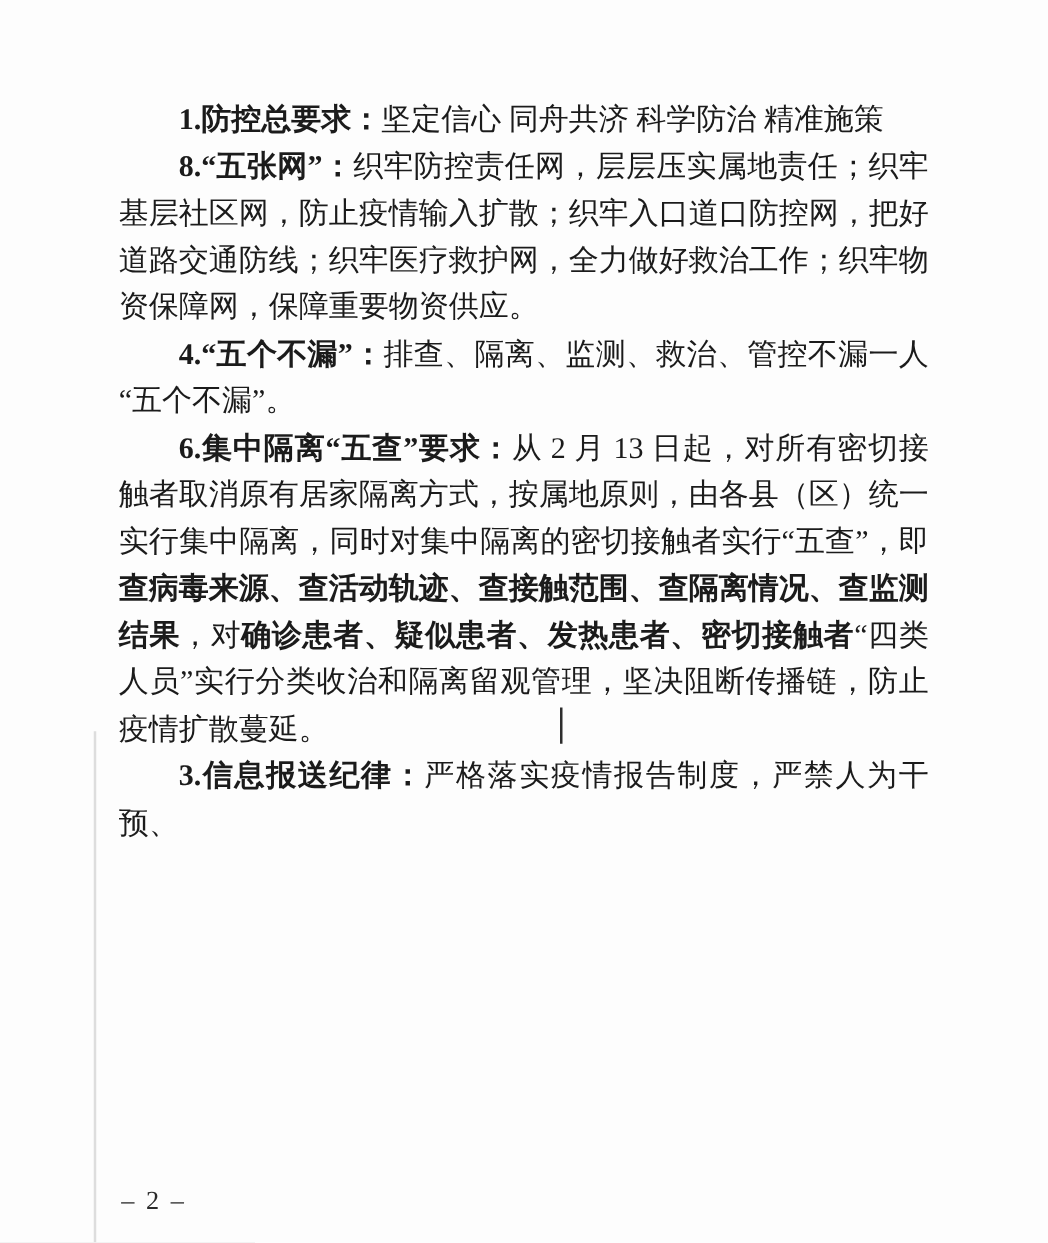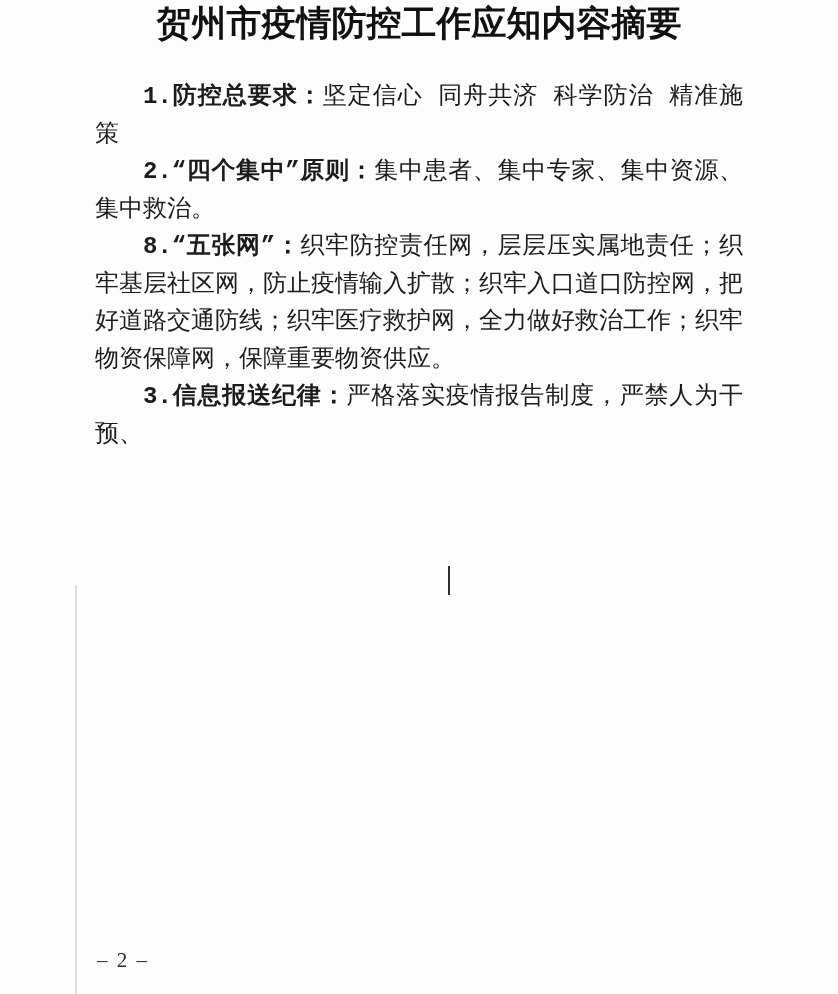--- a/index.html
+++ b/index.html
@@ -37,21 +37,20 @@
     left: 95px;
     width: 648px;
     font-size: 24px;
     line-height: 37.5px;
     text-align: justify;
   }
   .para {
     margin: 0;
     padding: 0;
     text-indent: 48px;
-    font-family: Liberation Mono, monospace;
   }
   .b {
     font-weight: 700;
   }
   .page-number {
     position: absolute;
     left: 97px;
     top: 948px;
     font-size: 21px;
     letter-spacing: 2px;
@@ -74,32 +73,32 @@
     width: 2px;
     height: 29px;
     background: #2e2e2e;
   }
 </style>
 </head>
 <body>
 
 <div class="page">
 
-  <h1 class="title">贺州市疫情防控工作应知内容摘要</h1>
 
   <div class="body">
 
     <p class="para"><span class="b">1.防控总要求：</span><span>坚定信心 同舟共济 科学防治 精准施策</span></p>
 
-    <p class="para"><span class="b">2.“四个集中”原则：</span><span>集中患者、集中专家、集中资源、集中救治。</span></p>
 
     <p class="para"><span class="b">8.“五张网”：</span><span>织牢防控责任网，层层压实属地责任；织牢基层社区网，防止疫情输入扩散；织牢入口道口防控网，把好道路交通防线；织牢医疗救护网，全力做好救治工作；织牢物资保障网，保障重要物资供应。</span></p>
 
+    <p class="para"><span class="b">4.“五个不漏”：</span><span>排查、隔离、监测、救治、管控不漏一人“五个不漏”。</span></p>
 
 
+    <p class="para"><span class="b">6.集中隔离“五查”要求：</span><span>从 2 月 13 日起，对所有密切接触者取消原有居家隔离方式，按属地原则，由各县（区）统一实行集中隔离，同时对集中隔离的密切接触者实行“五查”，即</span><span class="b">查病毒来源、查活动轨迹、查接触范围、查隔离情况、查监测结果</span><span>，对</span><span class="b">确诊患者、疑似患者、发热患者、密切接触者</span><span>“四类人员”实行分类收治和隔离留观管理，坚决阻断传播链，防止疫情扩散蔓延。</span></p>
 
 
     <p class="para"><span class="b">3.信息报送纪律：</span><span>严格落实疫情报告制度，严禁人为干预、</span></p>
 
   </div>
 
   <div class="page-number">– 2 –</div>
 
   <div class="scan-streak"></div>
   <div class="scan-cursor-mark"></div>

